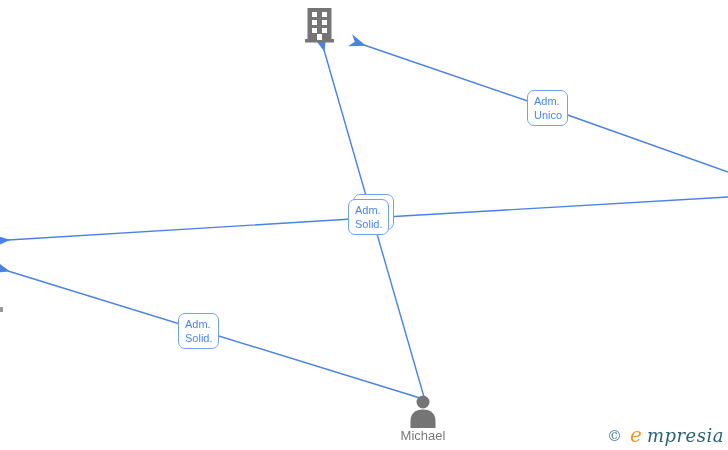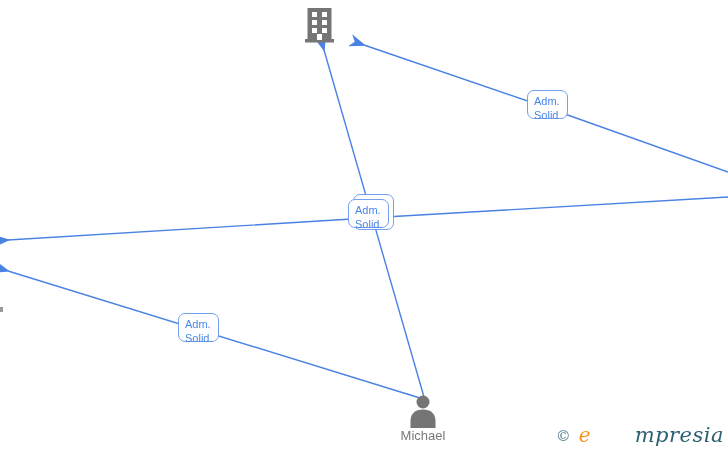--- a/index.html
+++ b/index.html
@@ -3,21 +3,21 @@
 <meta charset="utf-8">
 <style>
   html,body{margin:0;padding:0;background:#fff;}
   .canvas{
     position:relative;width:728px;height:450px;background:#ffffff;
     overflow:hidden;font-family:"Liberation Sans",sans-serif;
   }
   .edges-svg{position:absolute;left:0;top:0;}
   .node-icon{position:absolute;}
   .edge-label{
-    position:absolute;width:41px;height:29px;box-sizing:border-box;
+    position:absolute;width:41px;height:36px;box-sizing:border-box;
     background:#ffffff;border:1.6px solid #74a1ee;border-radius:7px;
     color:#4a86e8;font-size:11px;line-height:13.5px;padding:4px 0 0 6px;
     white-space:nowrap;
   }
   .edge-label-back{
     position:absolute;width:41px;height:36px;box-sizing:border-box;
     background:#ffffff;border:1.6px solid #74a1ee;border-radius:7px;
   }
   .person-name{
     position:absolute;left:373px;top:428px;width:100px;
@@ -27,21 +27,21 @@
     position:absolute;left:0px;top:307px;width:3px;height:5px;
     background:#9a9a9a;
   }
   .watermark{
     position:absolute;right:4px;bottom:3px;
     font-family:"DejaVu Serif","Liberation Serif",serif;
     font-style:italic;text-decoration:none;white-space:nowrap;
   }
   .watermark .copy{color:#4f7f93;font-size:15px;font-style:normal;vertical-align:1px;}
   .watermark .lead{color:#f7941e;font-size:20px;margin-left:3px;}
-  .watermark .tail{color:#2c6173;font-size:21px;letter-spacing:0.5px;margin-left:39px;}
+  .watermark .tail{color:#2c6173;font-size:18px;letter-spacing:0.5px;}
 </style>
 </head>
 <body>
 
 <div class="canvas">
 
   <svg class="edges-svg" width="728" height="450" viewBox="0 0 728 450">
     <defs>
       <marker id="arrow" viewBox="0 0 12 9" refX="1.5" refY="4.5" markerWidth="12" markerHeight="9" orient="auto-start-reverse">
         <polygon points="0,4.5 12,0 8.5,4.5 12,9" fill="#4a82e4"></polygon>
@@ -79,21 +79,21 @@
   </div>
 
   <div class="edge-label-back" style="left:353px;top:194px;"></div>
   <div class="edge-label" style="left:348px;top:199px;">
     <div>Adm.</div>
     <div>Solid.</div>
   </div>
 
   <div class="edge-label" style="left:527px;top:90px;">
     <div>Adm.</div>
-    <div>Solid</div>
+    <div>Unico</div>
   </div>
 
   <div class="edge-label" style="left:178px;top:313px;">
     <div>Adm.</div>
     <div>Solid.</div>
   </div>
 
   <div class="clipped-fragment"></div>
 
   <a class="watermark" href="#">

